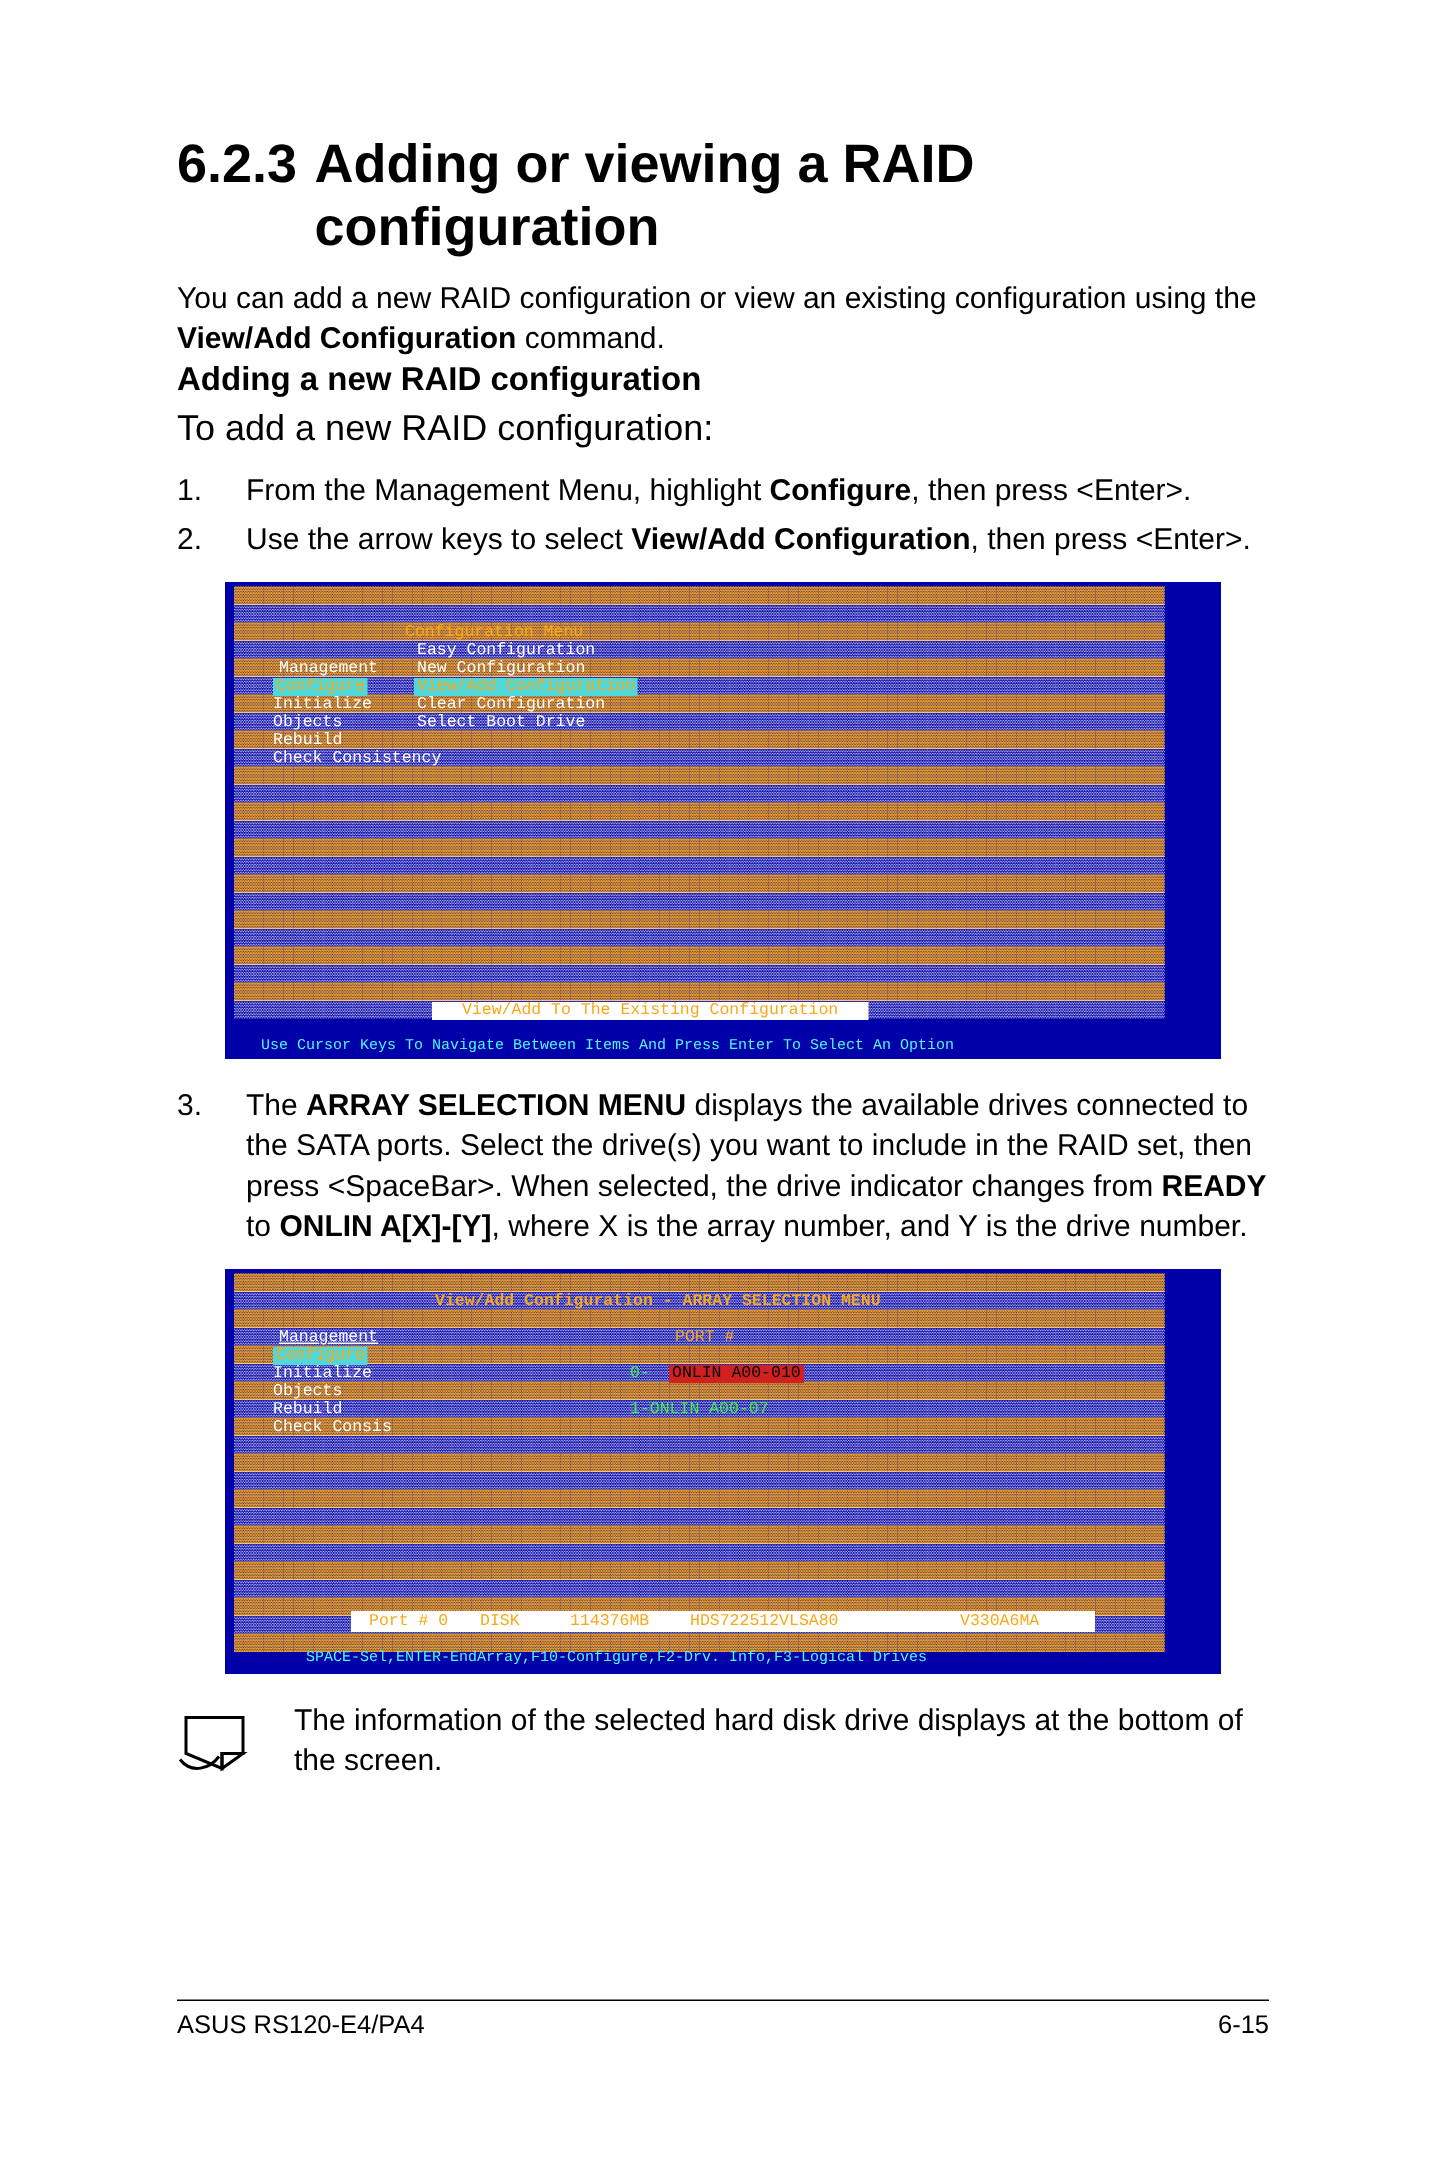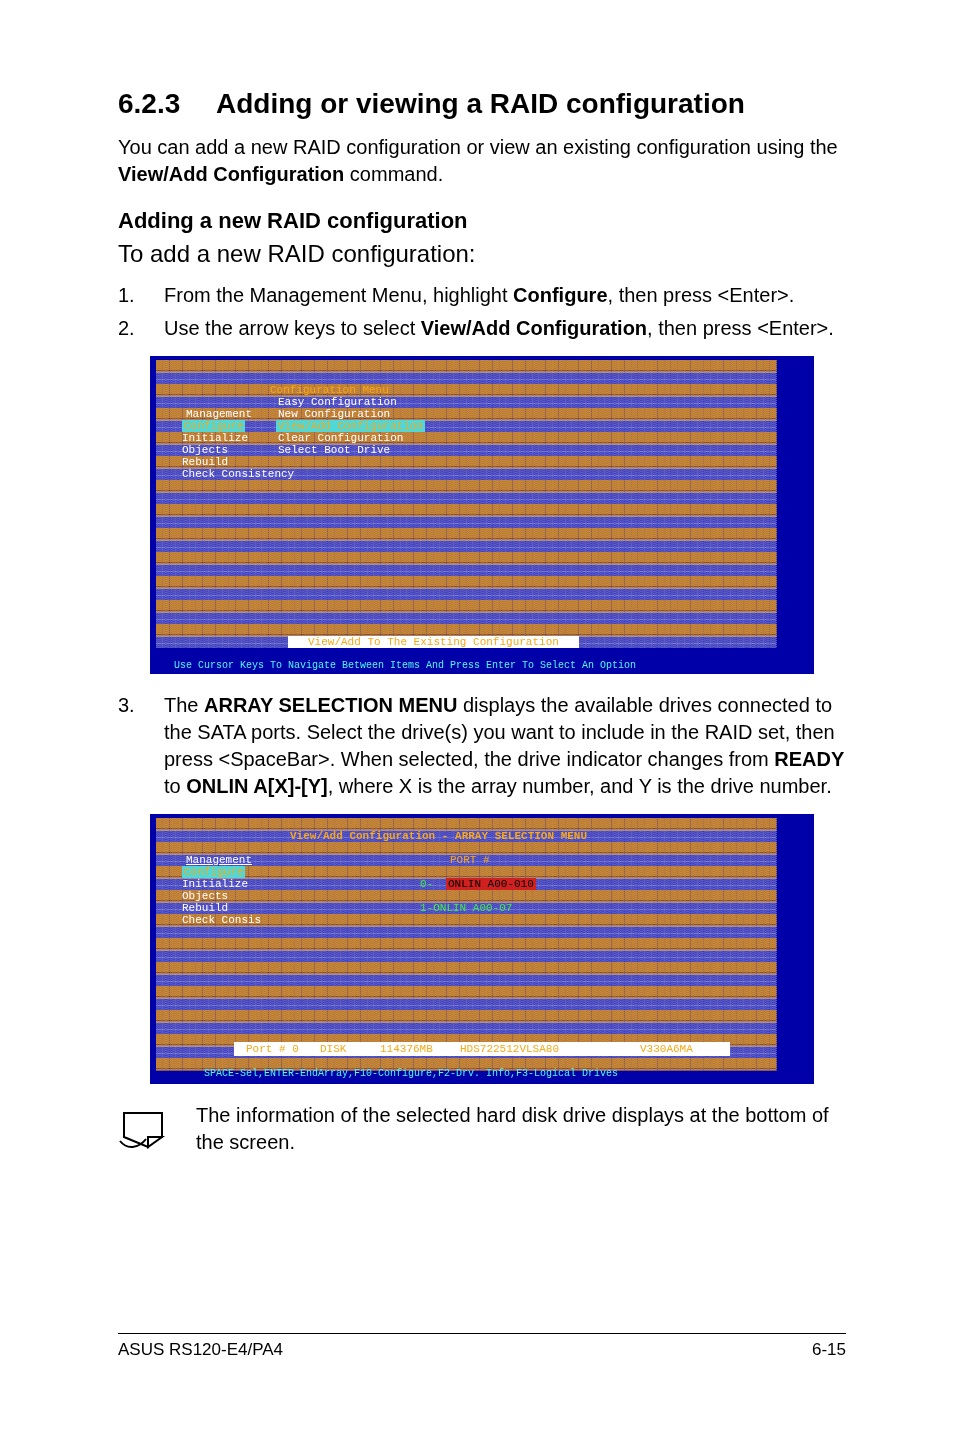--- a/index.html
+++ b/index.html
@@ -9,30 +9,29 @@
     height: 1438px;
     background: #fff;
     font-family: Arial, Helvetica, sans-serif;
     color: #000;
     position: relative;
   }
   .page {
     padding: 88px 108px 0 118px;
   }
   .h1 {
-    font-size: 28px;
+    font-size: 36px;
     font-weight: bold;
     margin-bottom: 14px;
     display: flex;
   }
   .h1 .num { width: 98px; }
   .intro {
     font-size: 20px;
     line-height: 1.35;
-    margin-bottom: 20px;
   }
   .h2 {
     font-size: 22px;
     font-weight: bold;
     margin-bottom: 6px;
   }
   .lead {
     font-size: 24px;
     margin-bottom: 14px;
   }

